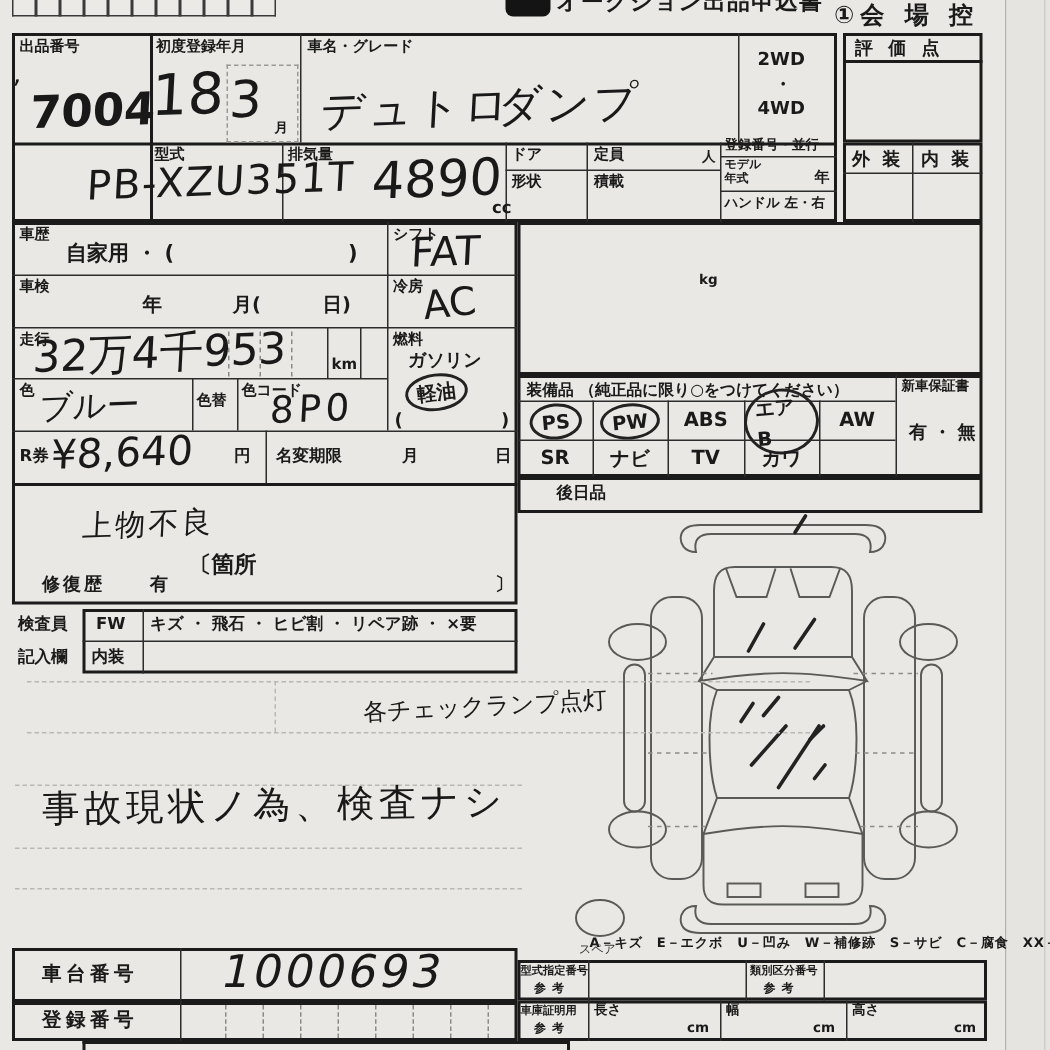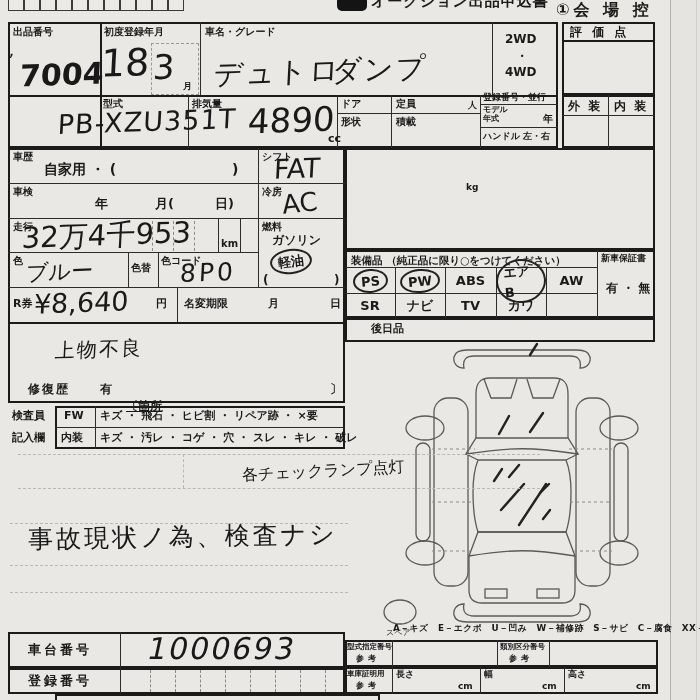--- a/index.html
+++ b/index.html
@@ -150,32 +150,31 @@
   <div class="hand" style="left:34px;top:289px;font-size:27px;">¥8,640</div>
   <div class="lbl2" style="left:156px;top:298px;font-size:11px;">円</div>
   <div class="lbl2" style="left:184px;top:298px;font-size:11px;">名変期限</div>
   <div class="lbl2" style="left:268px;top:298px;font-size:11px;">月</div>
   <div class="lbl2" style="left:330px;top:298px;font-size:11px;">日</div>
 
   <div class="box" style="left:8px;top:322px;width:337px;height:81px;"></div>
   <div class="hand" style="left:55px;top:339px;font-size:20px;letter-spacing:2px;">上物不良</div>
   <div class="big" style="left:28px;top:383px;font-size:12px;letter-spacing:2px;">修復歴</div>
   <div class="big" style="left:100px;top:383px;font-size:12px;">有</div>
-  <div class="big" style="left:126px;top:400px;font-size:12px;text-decoration:underline;">〔箇所</div>
+  <div class="big" style="left:126px;top:369px;font-size:15px;">〔箇所</div>
   <div class="big" style="left:330px;top:383px;font-size:12px;">〕</div>
 
   <div class="box" style="left:55px;top:406px;width:290px;height:43px;"></div>
   <div class="hline thin" style="left:55px;top:427px;width:290px;"></div>
   <div class="vline thin" style="left:95px;top:406px;height:43px;"></div>
   <div class="lbl2" style="left:12px;top:410px;font-size:11px;">検査員</div>
   <div class="lbl2" style="left:12px;top:432px;font-size:11px;">記入欄</div>
   <div class="lbl2" style="left:64px;top:410px;font-size:11px;">FW</div>
   <div class="lbl2" style="left:100px;top:410px;font-size:11px;">キズ ・ 飛石 ・ ヒビ割 ・ リペア跡 ・ ×要</div>
   <div class="lbl2" style="left:61px;top:432px;font-size:11px;">内装</div>
-  <div class="lbl2" style="left:100px;top:432px;font-size:11px;">キズ ・ 汚レ ・ コゲ ・ 穴 ・ スレ ・ キレ ・ 破レ</div>
 
   <div class="box" style="left:345px;top:148px;width:310px;height:102px;"></div>
 
   <div class="box" style="left:345px;top:250px;width:310px;height:68px;"></div>
   <div class="lbl2" style="left:351px;top:254px;font-size:10.5px;">装備品 （純正品に限り○をつけてください）</div>
   <div class="vline thin" style="left:597px;top:250px;height:68px;"></div>
   <div class="lbl" style="left:601px;top:254px;font-size:9px;">新車保証書</div>
   <div class="big" style="left:606px;top:282px;font-size:12px;">有 ・ 無</div>
   <div class="hline thin" style="left:345px;top:267px;width:252px;"></div>
   <div class="hline thin" style="left:345px;top:293px;width:252px;"></div>

